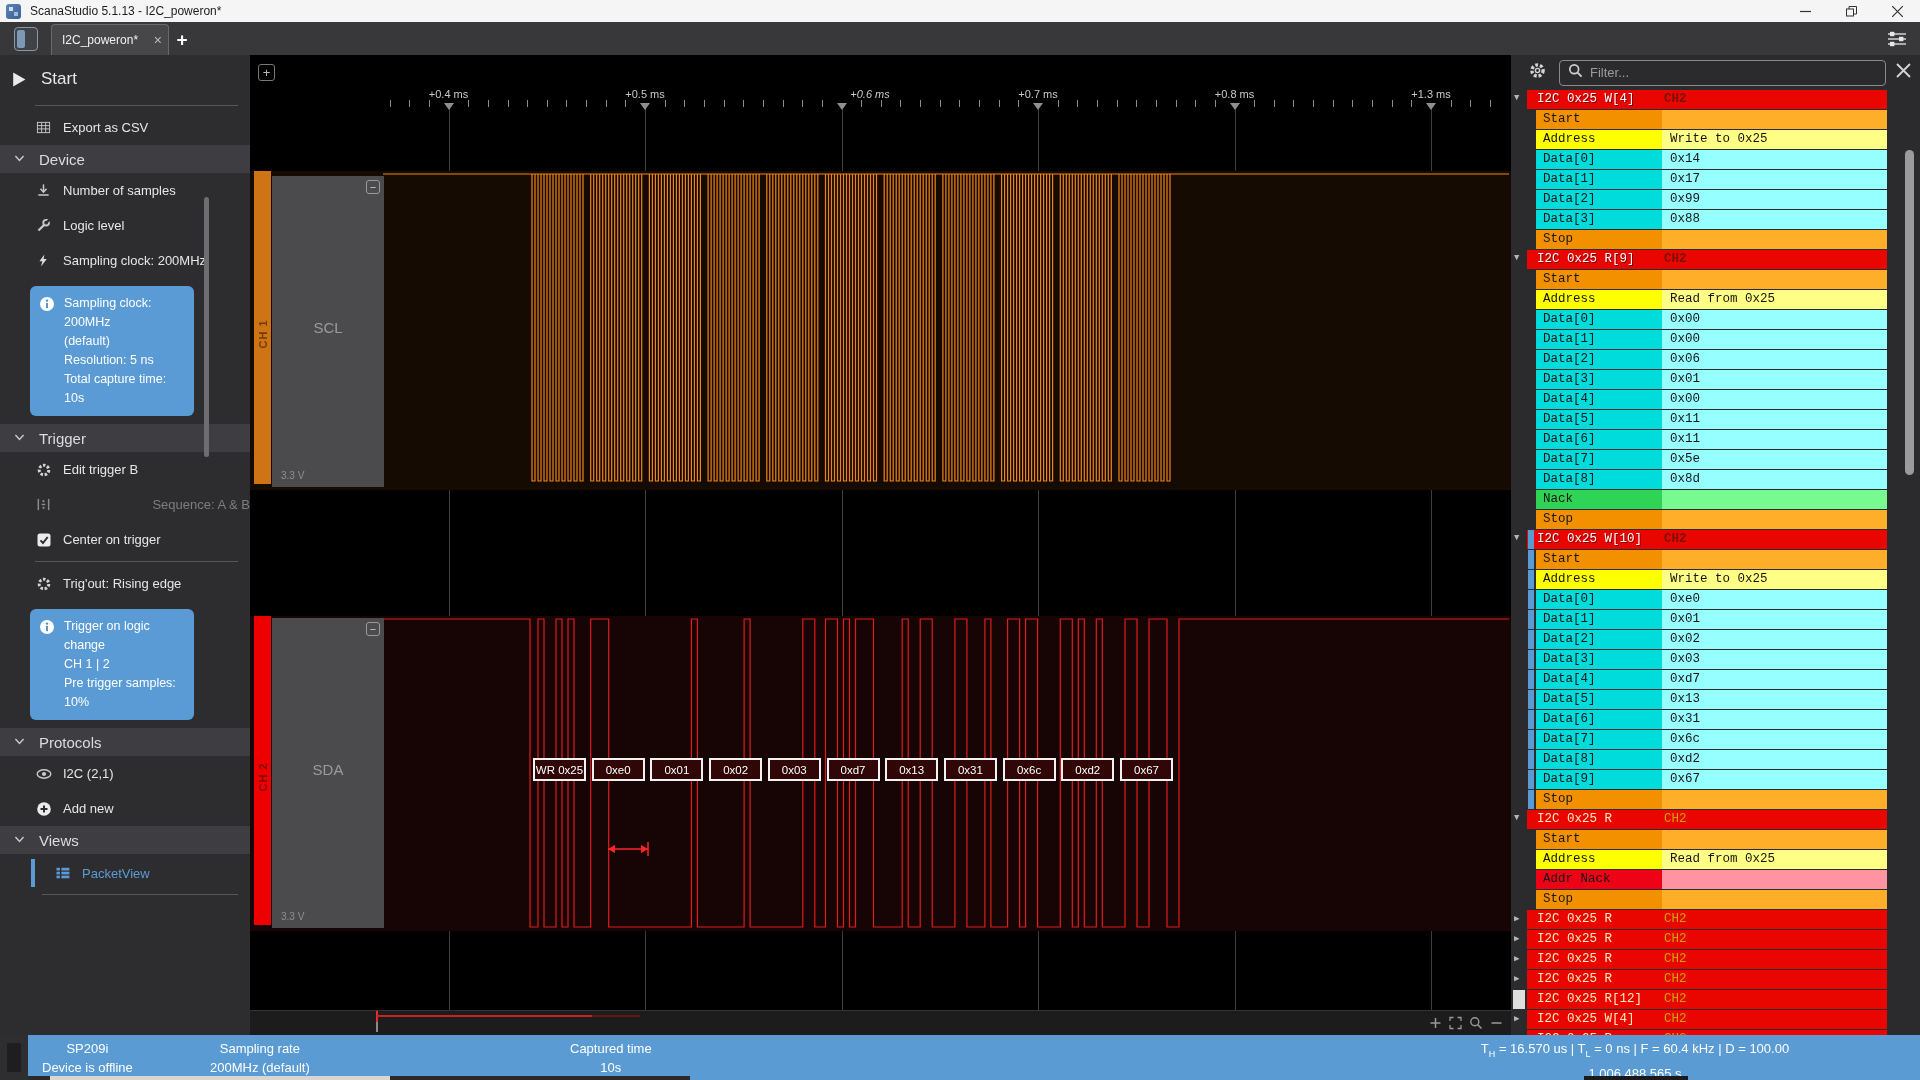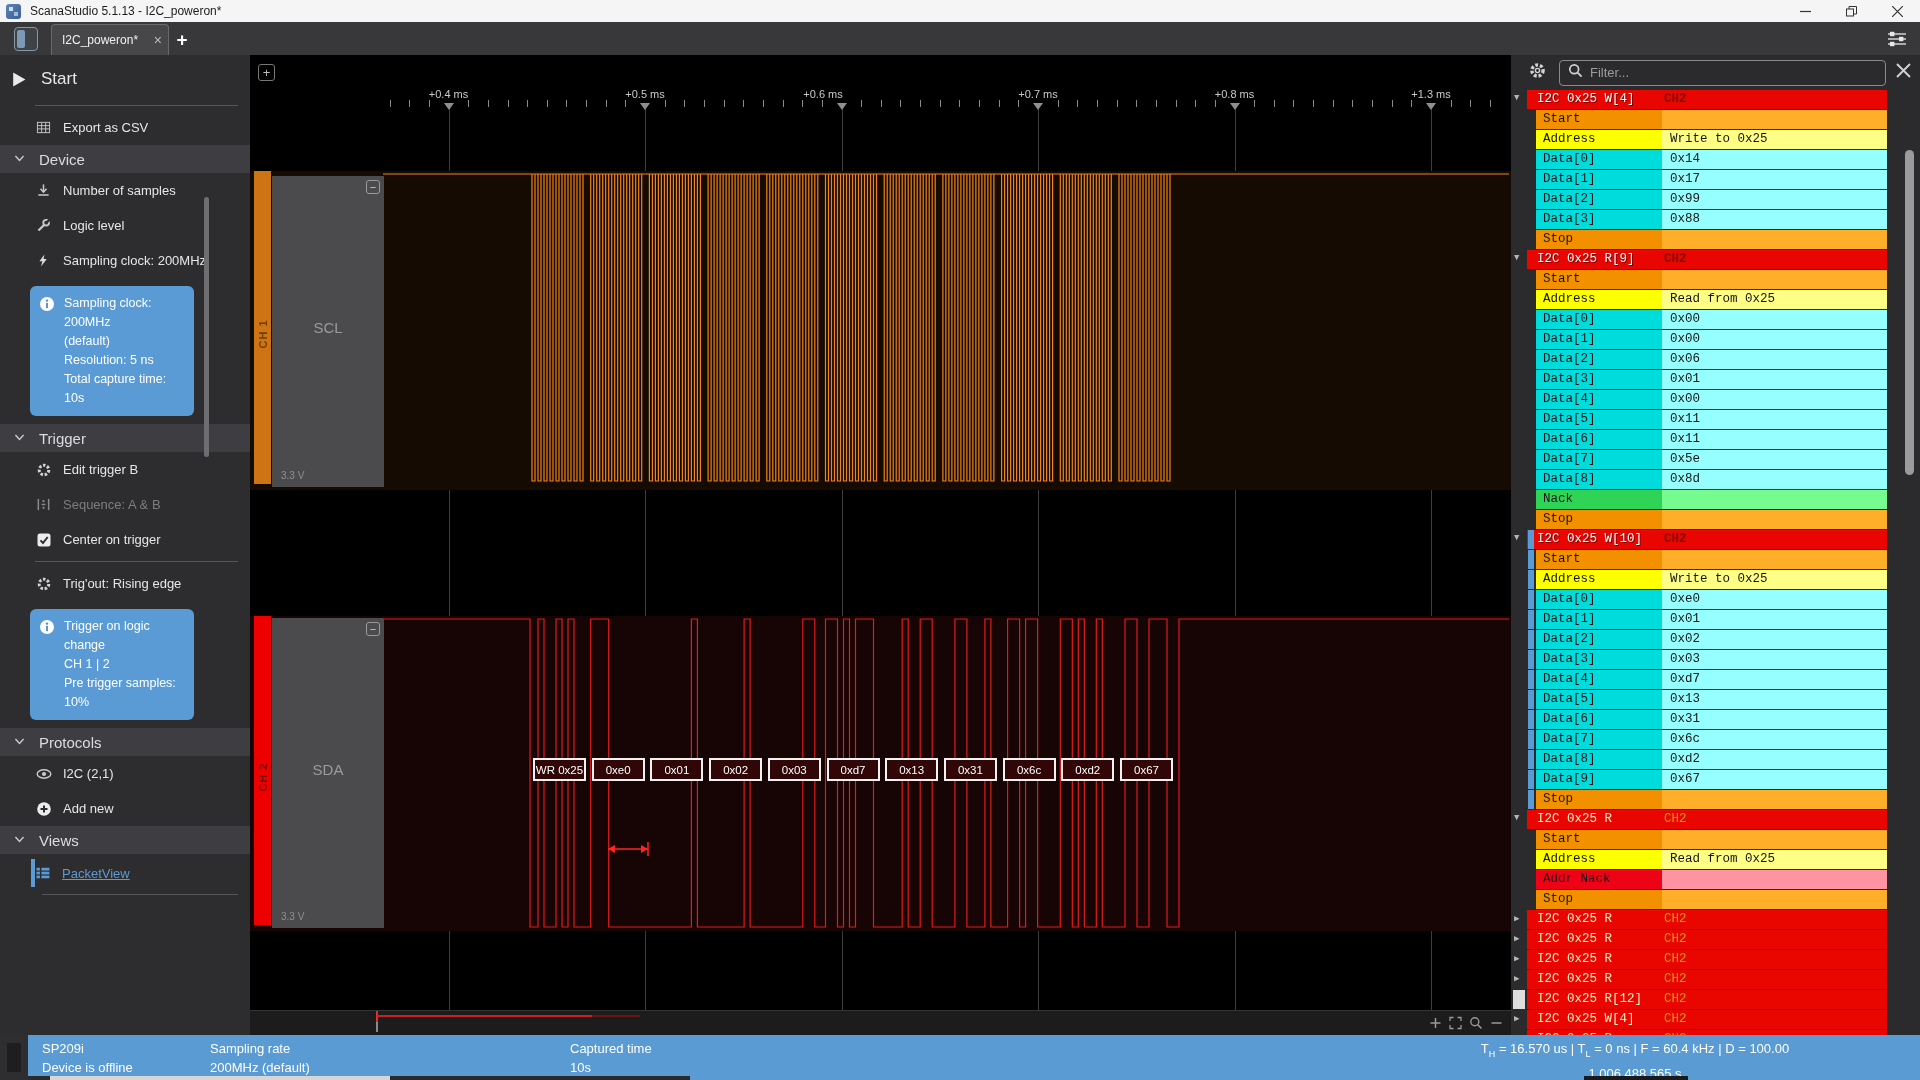--- a/index.html
+++ b/index.html
@@ -30,28 +30,28 @@
   .tabbar-right { position:absolute; right:12px; top:8px; }
 
   
   #sidebar { position:absolute; left:0; top:55px; width:250px; height:980px; background:#2d2d30;
              overflow:hidden; padding-top:2px; }
   .sb-item { position:relative; display:flex; align-items:center; height:35px; padding-left:35px;
              gap:11px; color:#e6e6e6; font-size:13px; }
   .sb-item .ic { width:17px; height:17px; flex:0 0 17px; display:flex; align-items:center; justify-content:center; }
   .sb-big { height:44px; padding-left:9px; font-size:17px; gap:13px; }
   .sb-big .ic { width:19px; height:19px; flex-basis:19px; }
-  .sb-disabled { color:#7d7d7d; }
+  .sb-disabled { color:#7d7d7d;justify-content:space-between; }
   .sb-header { height:28px; background:#3e3e42; display:flex; align-items:center; padding-left:13px;
                gap:13px; font-size:15px; color:#dcdcdc; }
   .sb-sep  { height:1px; background:#56565a; margin:4px 12px 4px 35px; }
   .sb-sep2 { height:1px; background:#56565a; margin:2px 12px 2px 42px; }
   .sb-info { margin:8px 56px 8px 30px; background:#5b9bd5; border-radius:6px; padding:8px 6px 8px 9px;
              display:flex; gap:9px; color:#fff; font-size:12.5px; line-height:19px; }
-  .sb-view { height:38px; padding-left:34px;text-decoration:underline; }
+  .sb-view { height:38px; padding-left:54px; }
   .sb-view.selected { color:#5b9bd5; }
   .sel-bar { position:absolute; left:31px; top:5px; bottom:5px; width:4px; background:#5b9bd5; }
   .sb-slider { flex:1; margin:0 15px 0 8px; height:3px; background:#9c9c9c; position:relative; }
   .sb-slider-thumb { position:absolute; left:6px; top:-6px; width:7px; height:15px; background:#44719e; }
   #sb-scroll { position:absolute; left:204px; top:197px; width:5px; height:260px; background:#6e6e72; border-radius:3px; }
 
   
   #wave { position:absolute; left:250px; top:55px; width:1261px; height:980px; background:#000; overflow:hidden; }
   .wv-plus { position:absolute; left:8px; top:9px; width:17px; height:17px; border:1px solid #777;
              border-radius:3px; color:#bbb; font-size:13px; line-height:15px; text-align:center; }
@@ -98,21 +98,21 @@
   .fleft { width:126px; height:19px; line-height:19px; padding-left:7px; color:#151515; }
   .fright { flex:1; height:19px; line-height:19px; padding-left:8px; color:#151515; }
   .marker-blue { position:absolute; left:17px; top:0; width:6px; height:19px; background:#5b9bd5; z-index:2; }
   .marker-white { position:absolute; left:2px; top:0; width:12px; height:19px; background:#dedede; z-index:2; }
   #pk-scroll { position:absolute; right:6px; top:95px; width:9px; height:325px; background:#9b9b9b; border-radius:5px; }
 
   
   #statusbar { position:absolute; left:0; top:1035px; width:1920px; height:45px; background:#5a9bd4; color:#fff; font-size:13px; }
   .st-devbox { position:absolute; left:0; top:0; width:28px; height:45px; background:#2e2e31; }
   .st-devbox:after { content:""; position:absolute; left:7px; top:8px; width:14px; height:29px; background:#1e1e20; }
-  .st-col { position:absolute; top:4px; line-height:19px; }
+  .st-col { position:absolute; top:4px; line-height:19px;text-align:center; }
   .st-right { position:absolute; left:1350px; width:570px; top:4px; text-align:center; line-height:19px; }
   .st-right sub { font-size:9px; }
   .strip { position:absolute; top:41px; height:4px; }
 </style>
 </head>
 <body>
 
 <div id="app">
 
   <div class="titlebar">
@@ -354,21 +354,21 @@
         <div class="grid-v" style="left: 591.5px;"></div>
         <div class="grid-v" style="left: 788px;"></div>
         <div class="grid-v" style="left: 984.5px;"></div>
         <div class="grid-v" style="left: 1181px;"></div>
       </div>
     <div id="ruler">
         <span class="rul-label" style="left: 198.5px;">+0.4 ms</span>
         <div class="rul-tri" style="left: 198.5px;"></div>
         <span class="rul-label" style="left: 395px;">+0.5 ms</span>
         <div class="rul-tri" style="left: 395px;"></div>
-        <span class="rul-label" style="left: 573px;">+0.6 ms</span>
+        <span class="rul-label" style="left: 620px; font-style: italic;">+0.6 ms</span>
         <div class="rul-tri" style="left: 591.5px;"></div>
         <span class="rul-label" style="left: 788px;">+0.7 ms</span>
         <div class="rul-tri" style="left: 788px;"></div>
         <span class="rul-label" style="left: 984.5px;">+0.8 ms</span>
         <div class="rul-tri" style="left: 984.5px;"></div>
         <span class="rul-label" style="left: 1181px;">+1.3 ms</span>
         <div class="rul-tri" style="left: 1181px;"></div>
         <div class="rul-tick" style="left: 139.6px;"></div>
         <div class="rul-tick" style="left: 159.2px;"></div>
         <div class="rul-tick" style="left: 178.9px;"></div>

